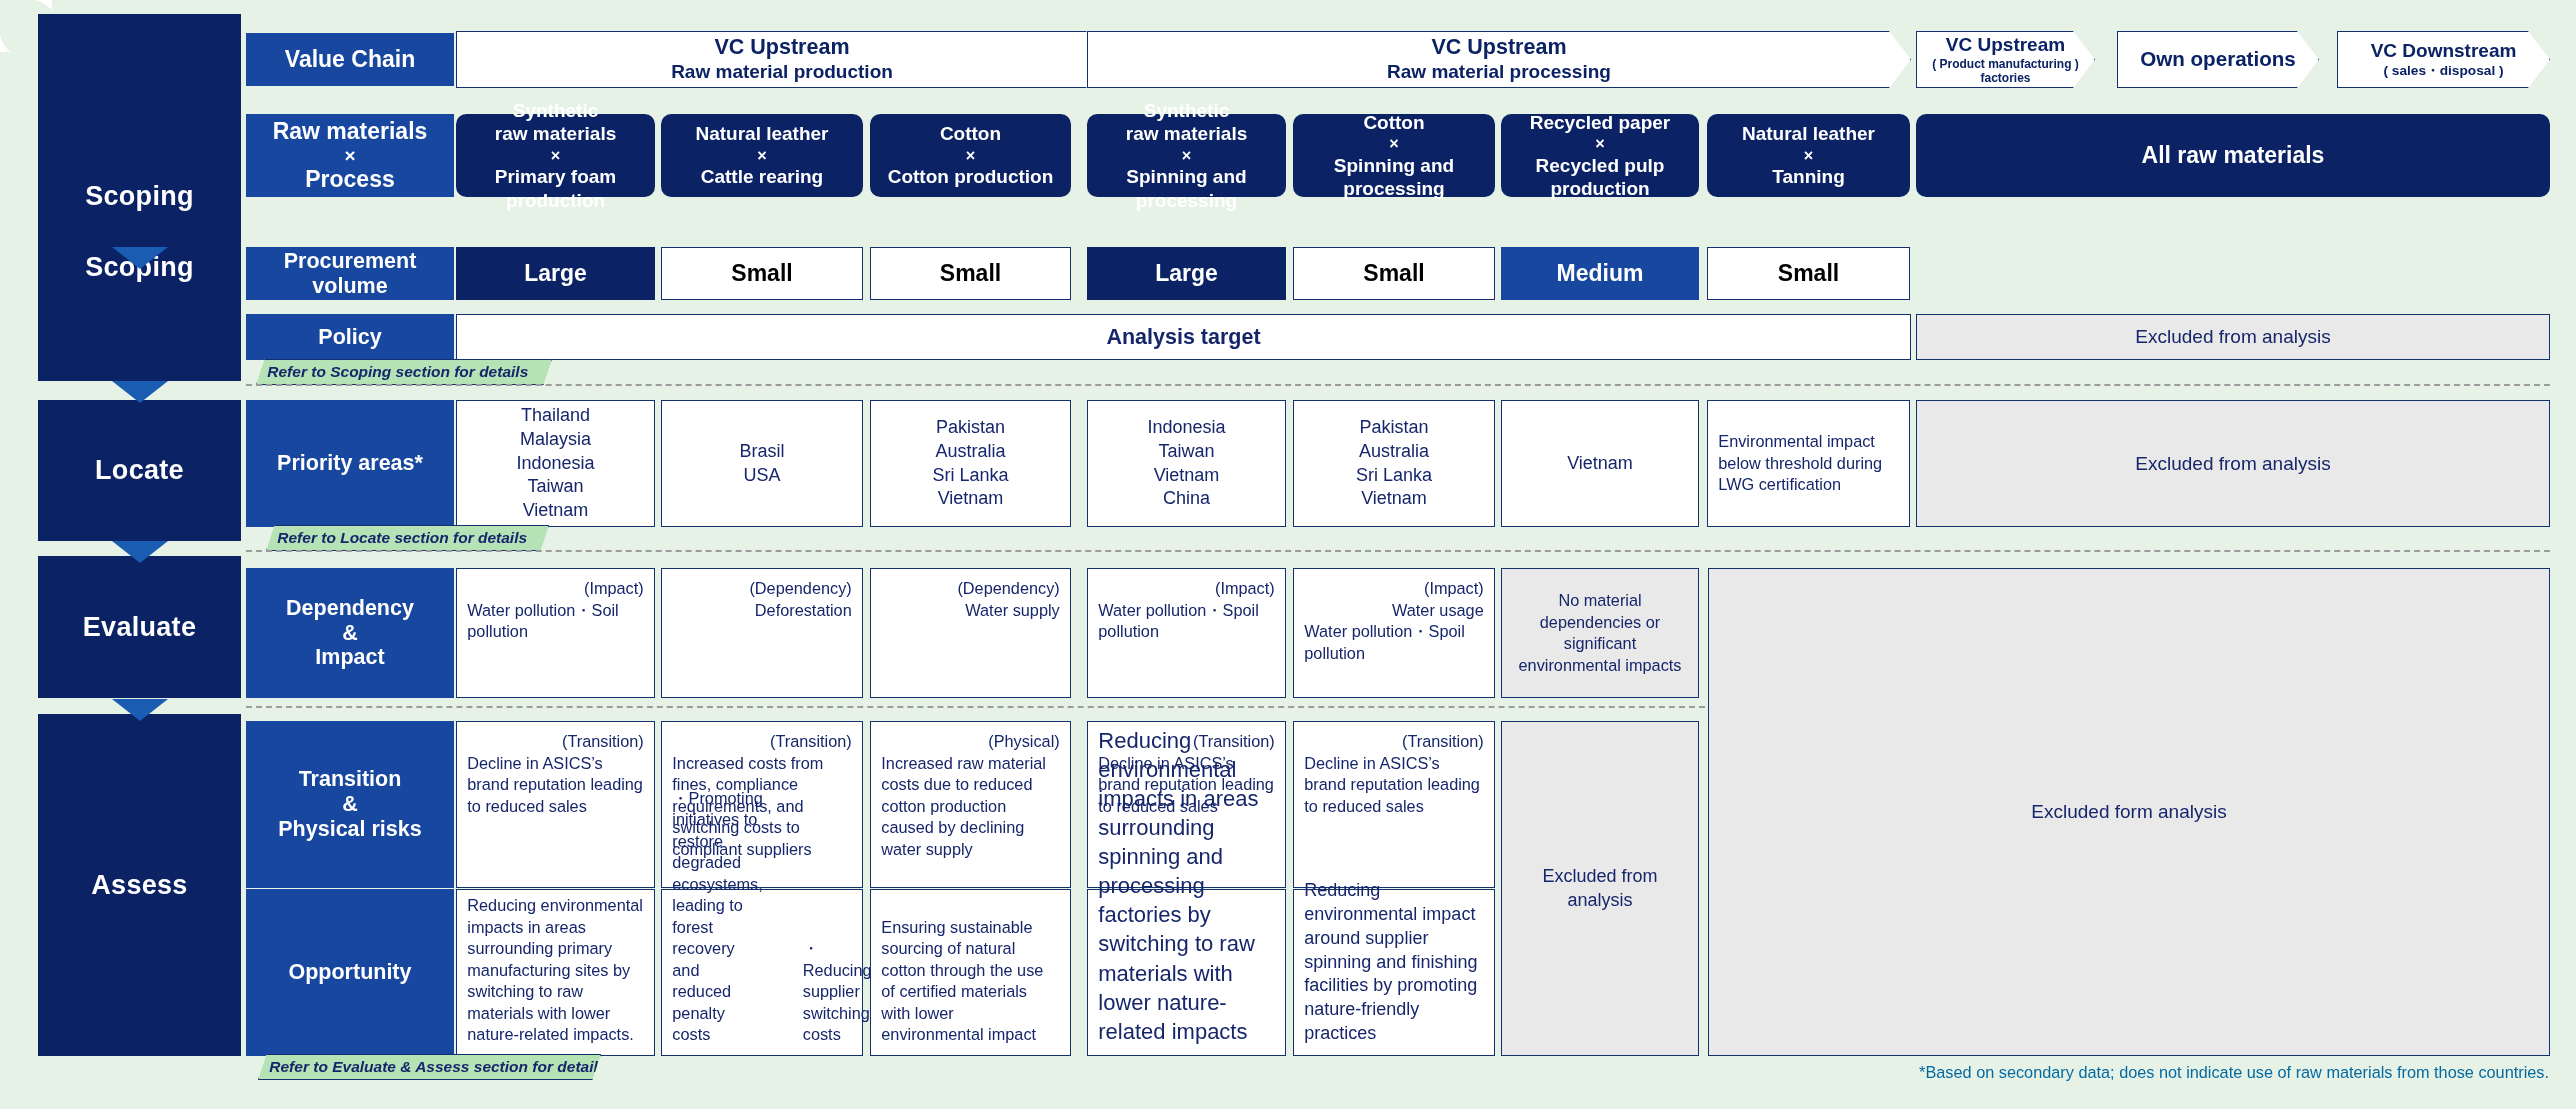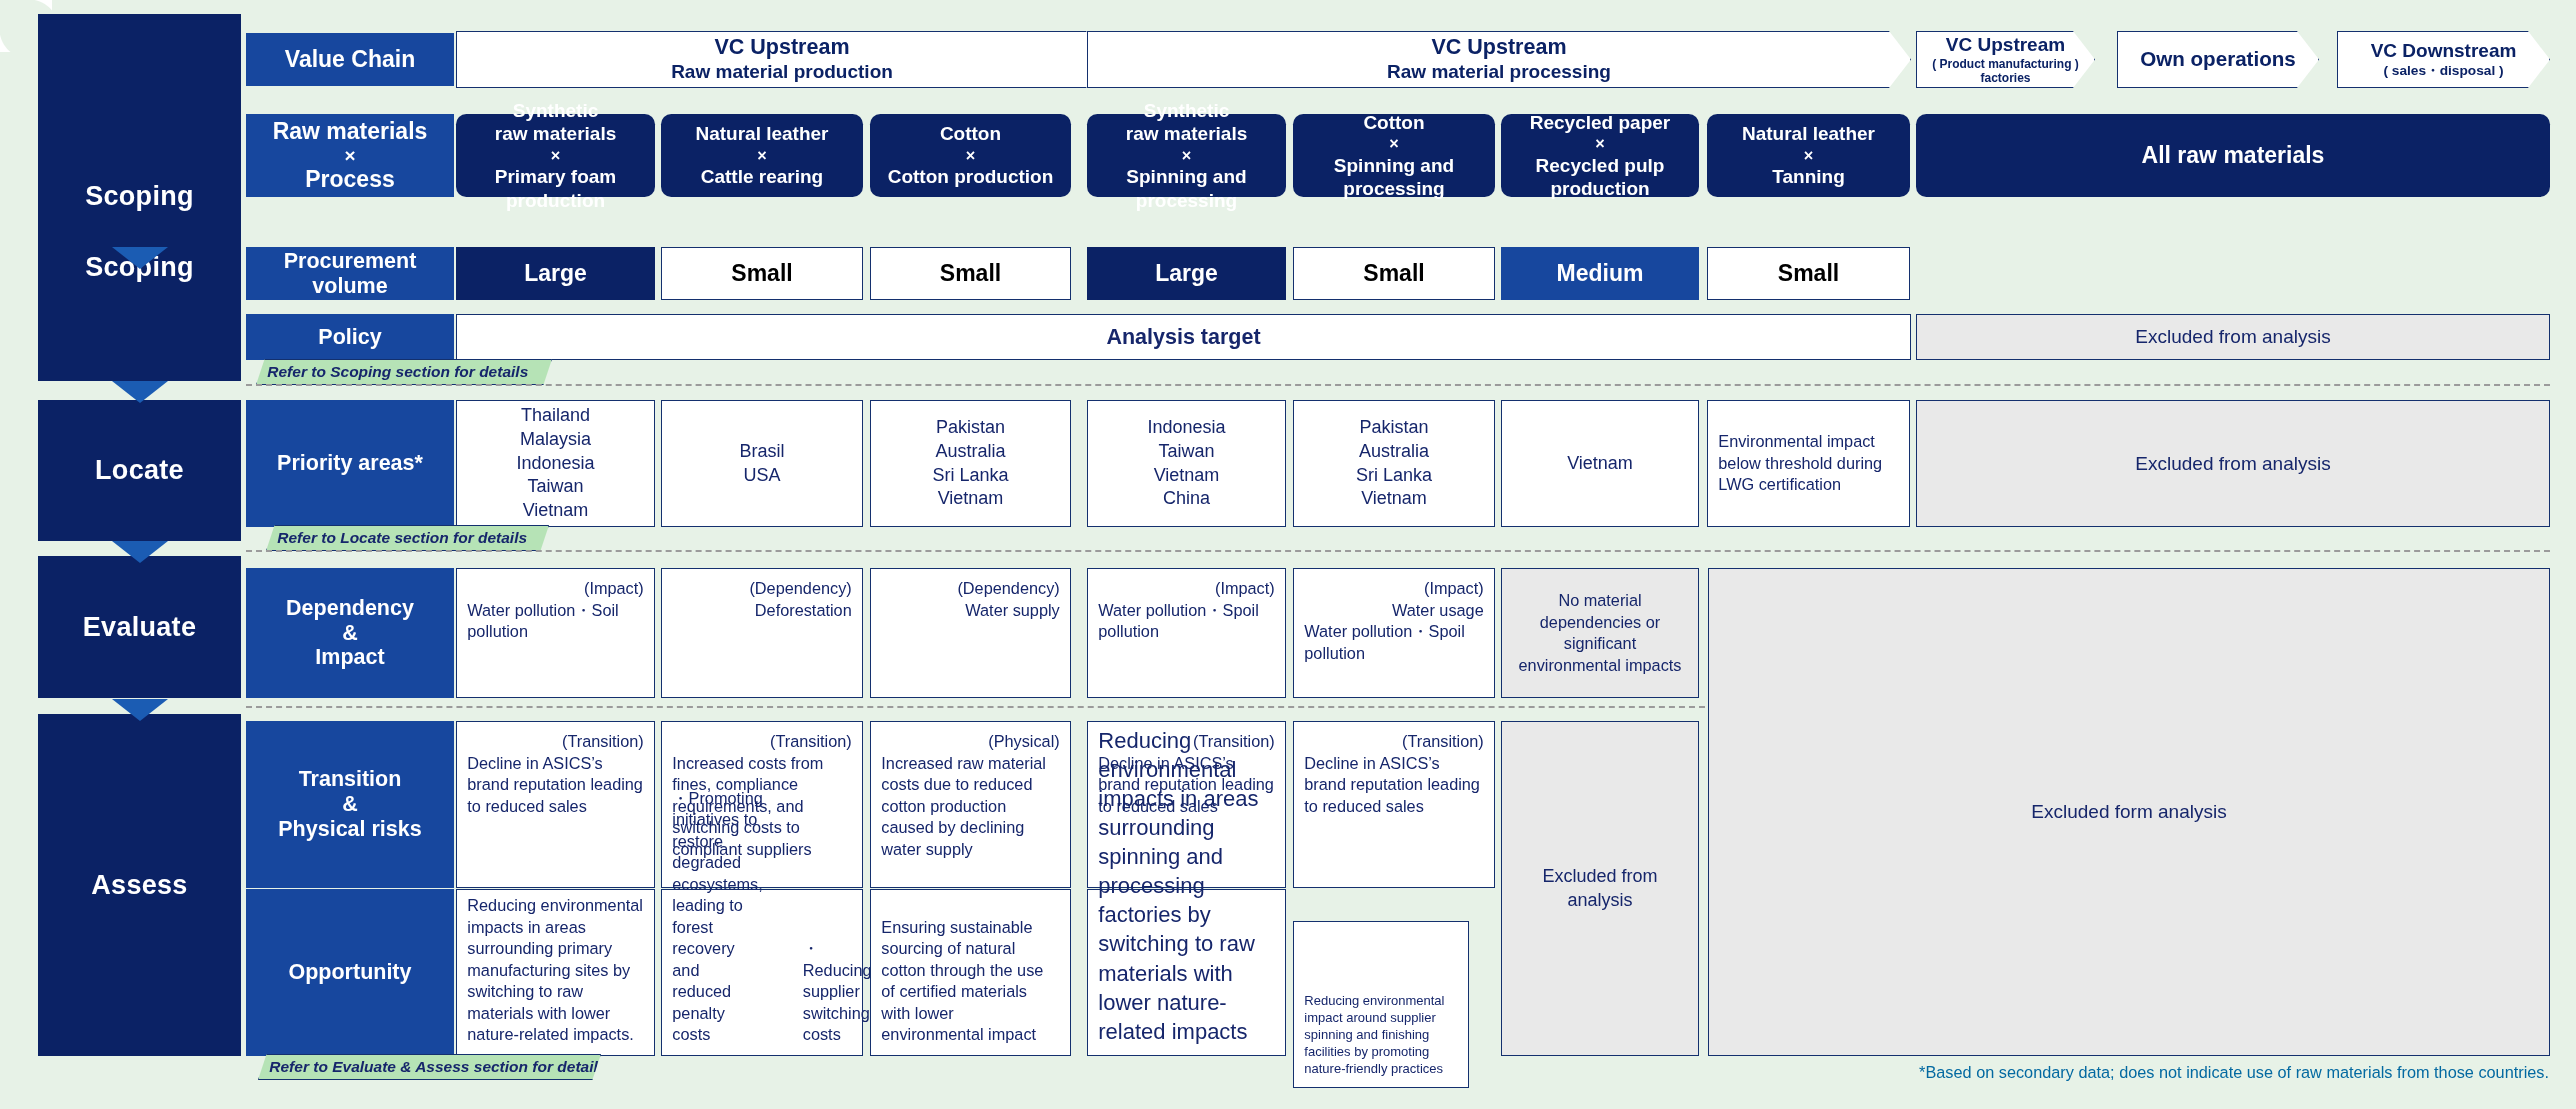--- a/index.html
+++ b/index.html
@@ -416,21 +416,21 @@
   <div class="abs box tl thin" style="left:661px; top:889px; width:202px; height:167px; font-size:16.3px; flex-direction:row;gap:40px;">
     <span>・Promoting initiatives to restore degraded ecosystems, leading to forest recovery and reduced penalty costs</span>
     <span>・Reducing supplier switching costs</span>
   </div>
   <div class="abs box tl thin" style="left:870px; top:889px; width:201px; height:167px; font-size:16.3px;">
     <span>Ensuring sustainable sourcing of natural cotton through the use of certified materials with lower environmental impact</span>
   </div>
   <div class="abs box tl thin" style="left:1087px; top:889px; width:199px; height:167px; font-size:22px;">
     <span>Reducing environmental impacts in areas surrounding spinning and processing factories by switching to raw materials with lower nature-related impacts</span>
   </div>
-  <div class="abs box tl thin" style="left:1293px; top:921px; width:176px; height:167px; font-size:13px;">
+  <div class="abs box tl thin" style="left:1293px; top:889px; width:202px; height:167px; font-size:18px;">
     <span>Reducing environmental impact around supplier spinning and finishing facilities by promoting nature-friendly practices</span>
   </div>
 
   <div class="abs ribbon" style="left:258px; top:1054px; width:343px; height:26px; font-size:15.5px;">
     <span>Refer to Evaluate &amp; Assess section for details</span>
   </div>
 
   <div class="abs note" style="left:1459px; top:1063px; width:1090px; text-align:right; font-size:16.3px;">
     <span>*Based on secondary data; does not indicate use of raw materials from those countries.</span>
   </div>

